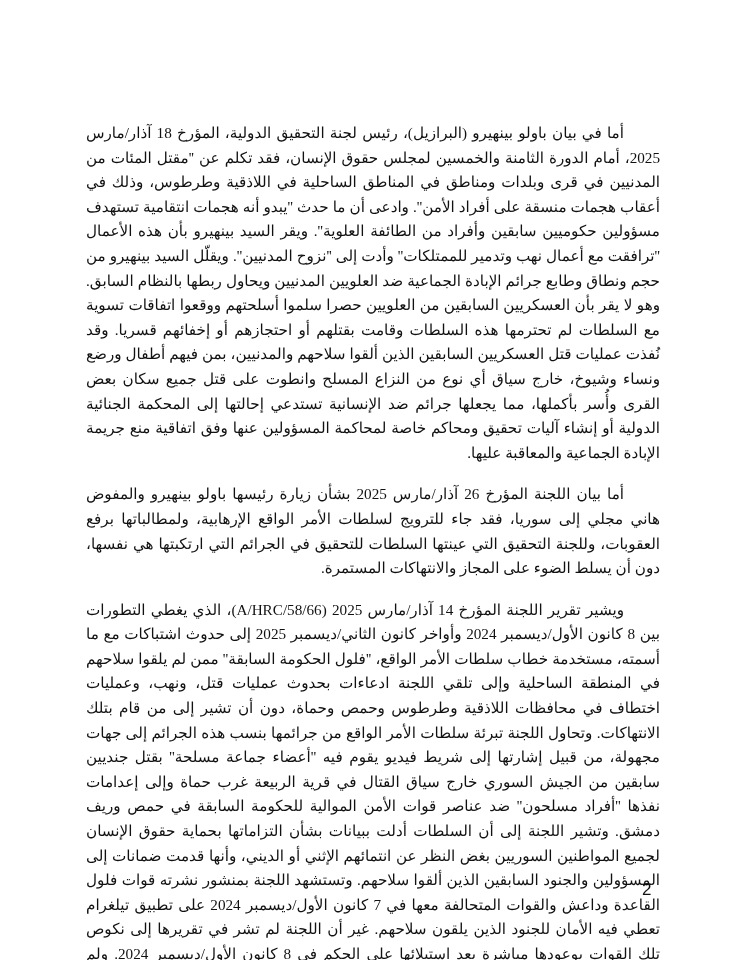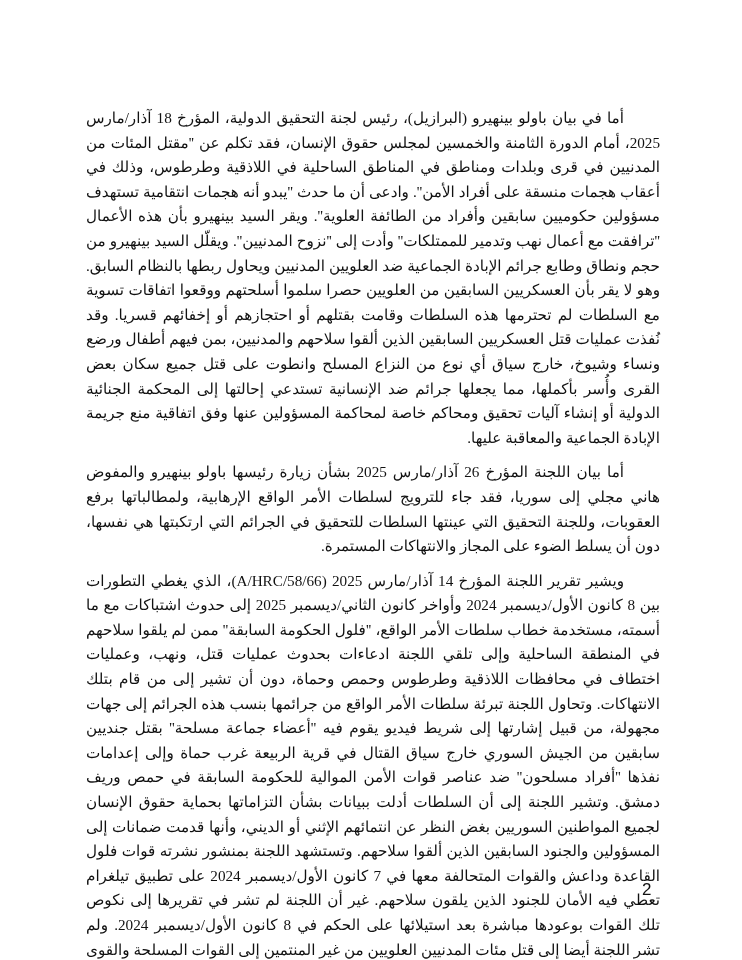--- a/index.html
+++ b/index.html
@@ -27,21 +27,21 @@
     width: 574px;
     direction: rtl;
     text-align: justify;
     text-align-last: right;
     font-family: "Liberation Serif", "DejaVu Serif", serif;
     font-size: 15.2px;
     line-height: 24.6px;
     color: #111111;
   }
   .para {
-    margin: 2px 0 10px 0;
+    margin: 17px 0 10px 0;
     text-indent: 36px;
     font-family: Liberation Serif, serif;
   }
   .page-number {
     position: absolute;
     left: 642px;
     top: 880px;
     font-family: "Liberation Sans", "DejaVu Sans", sans-serif;
     font-size: 17px;
     color: #111111;

